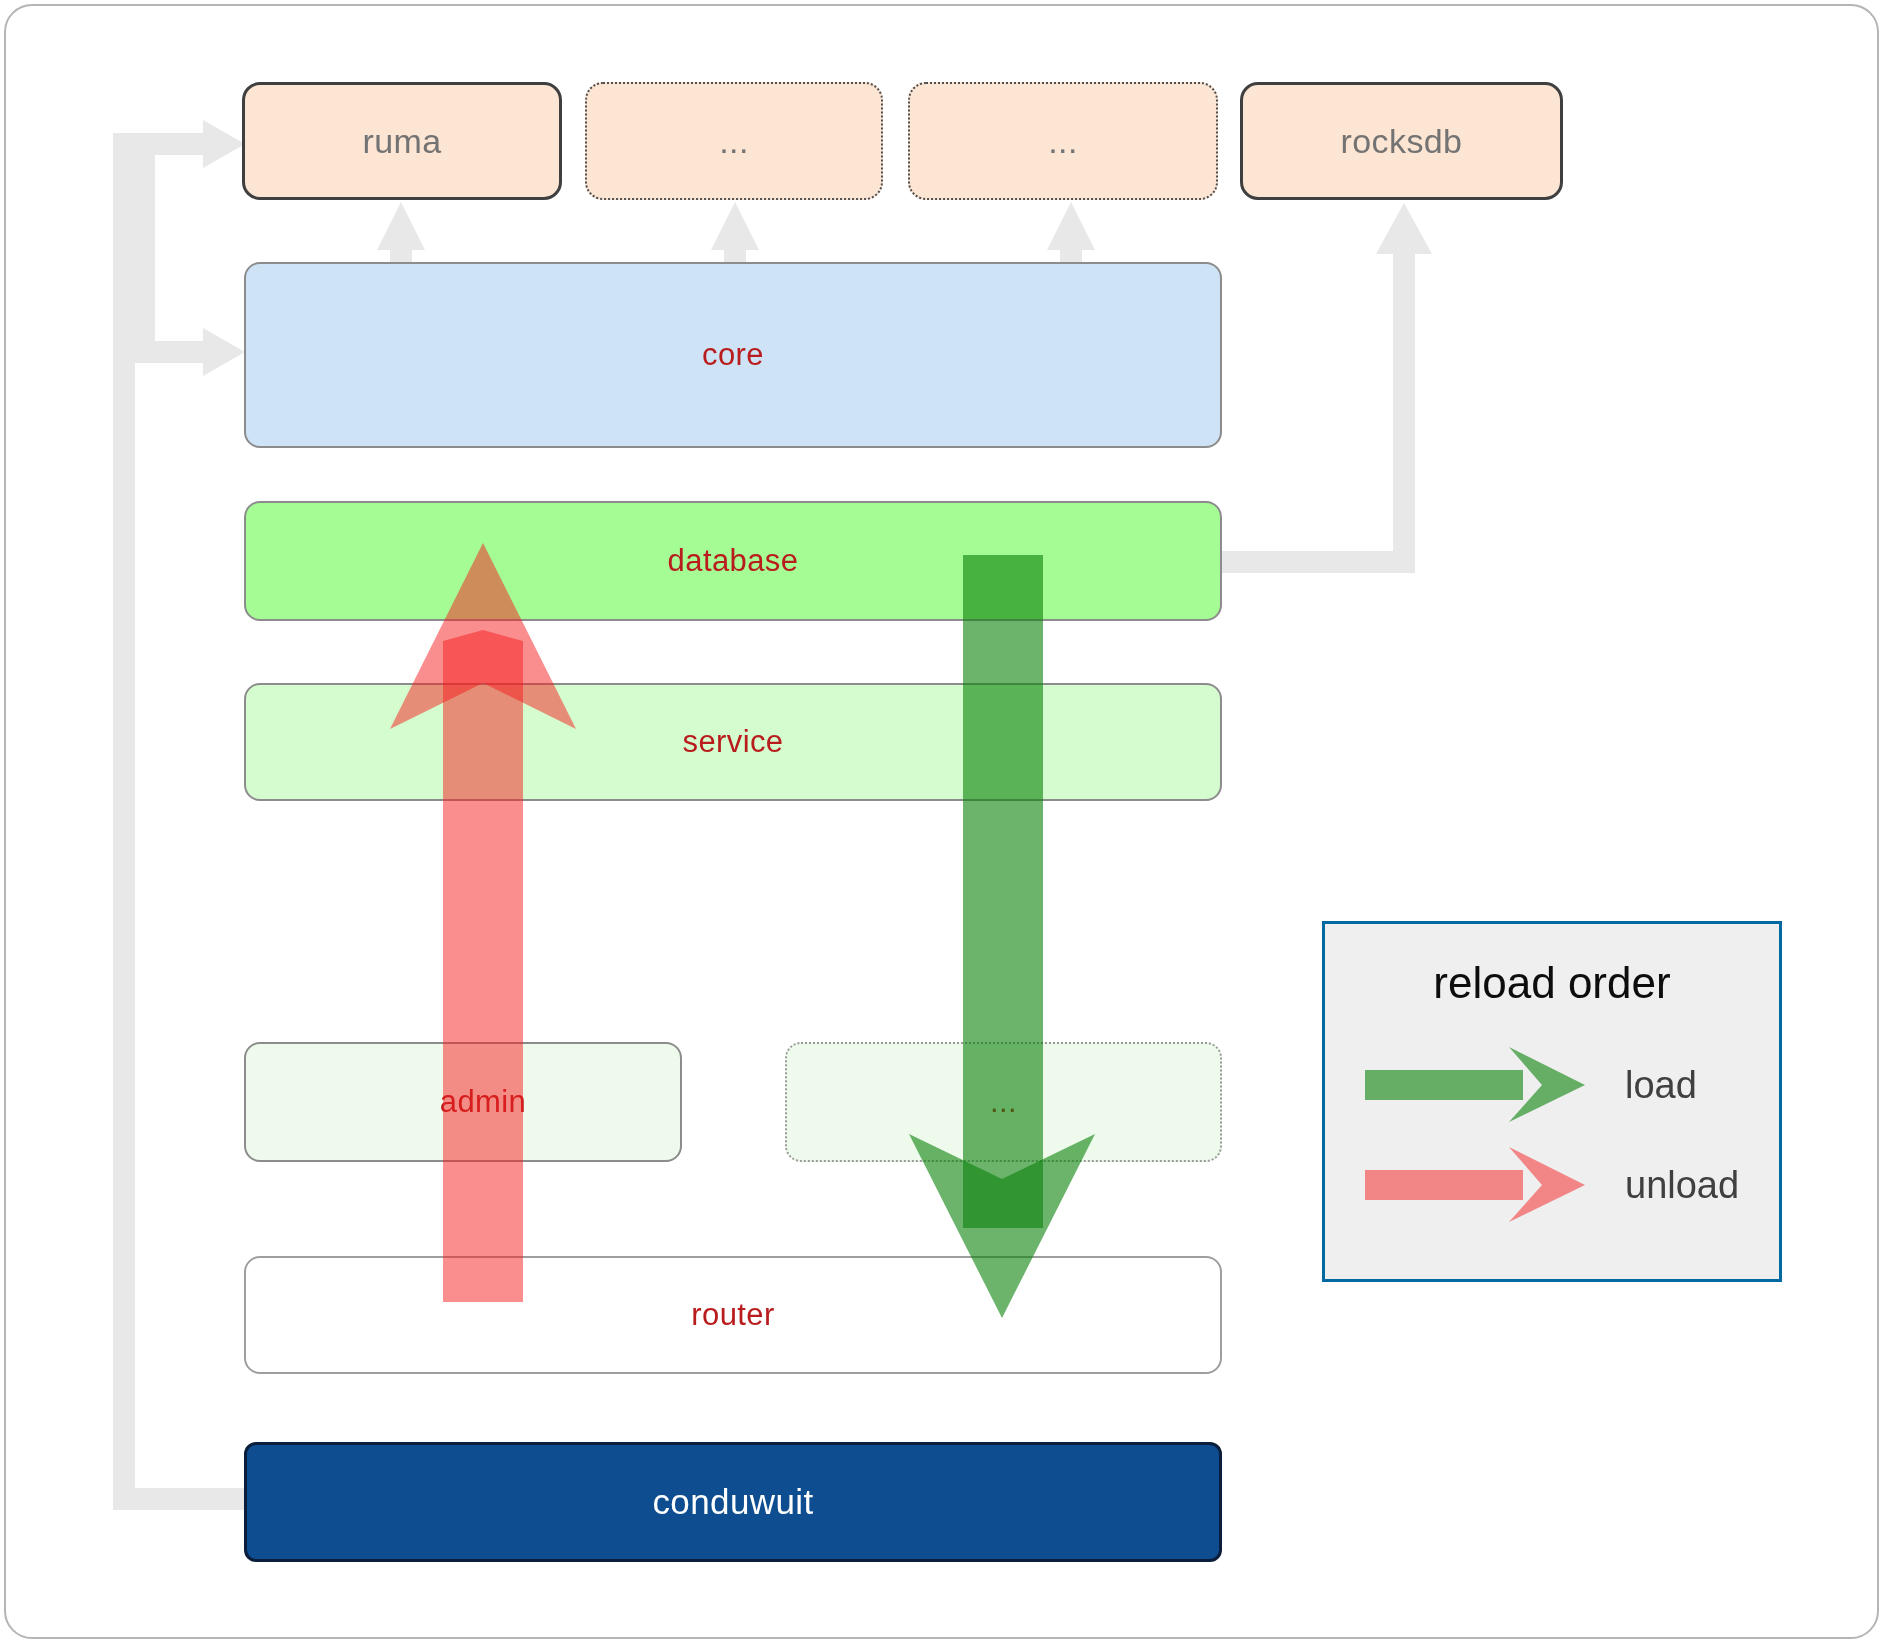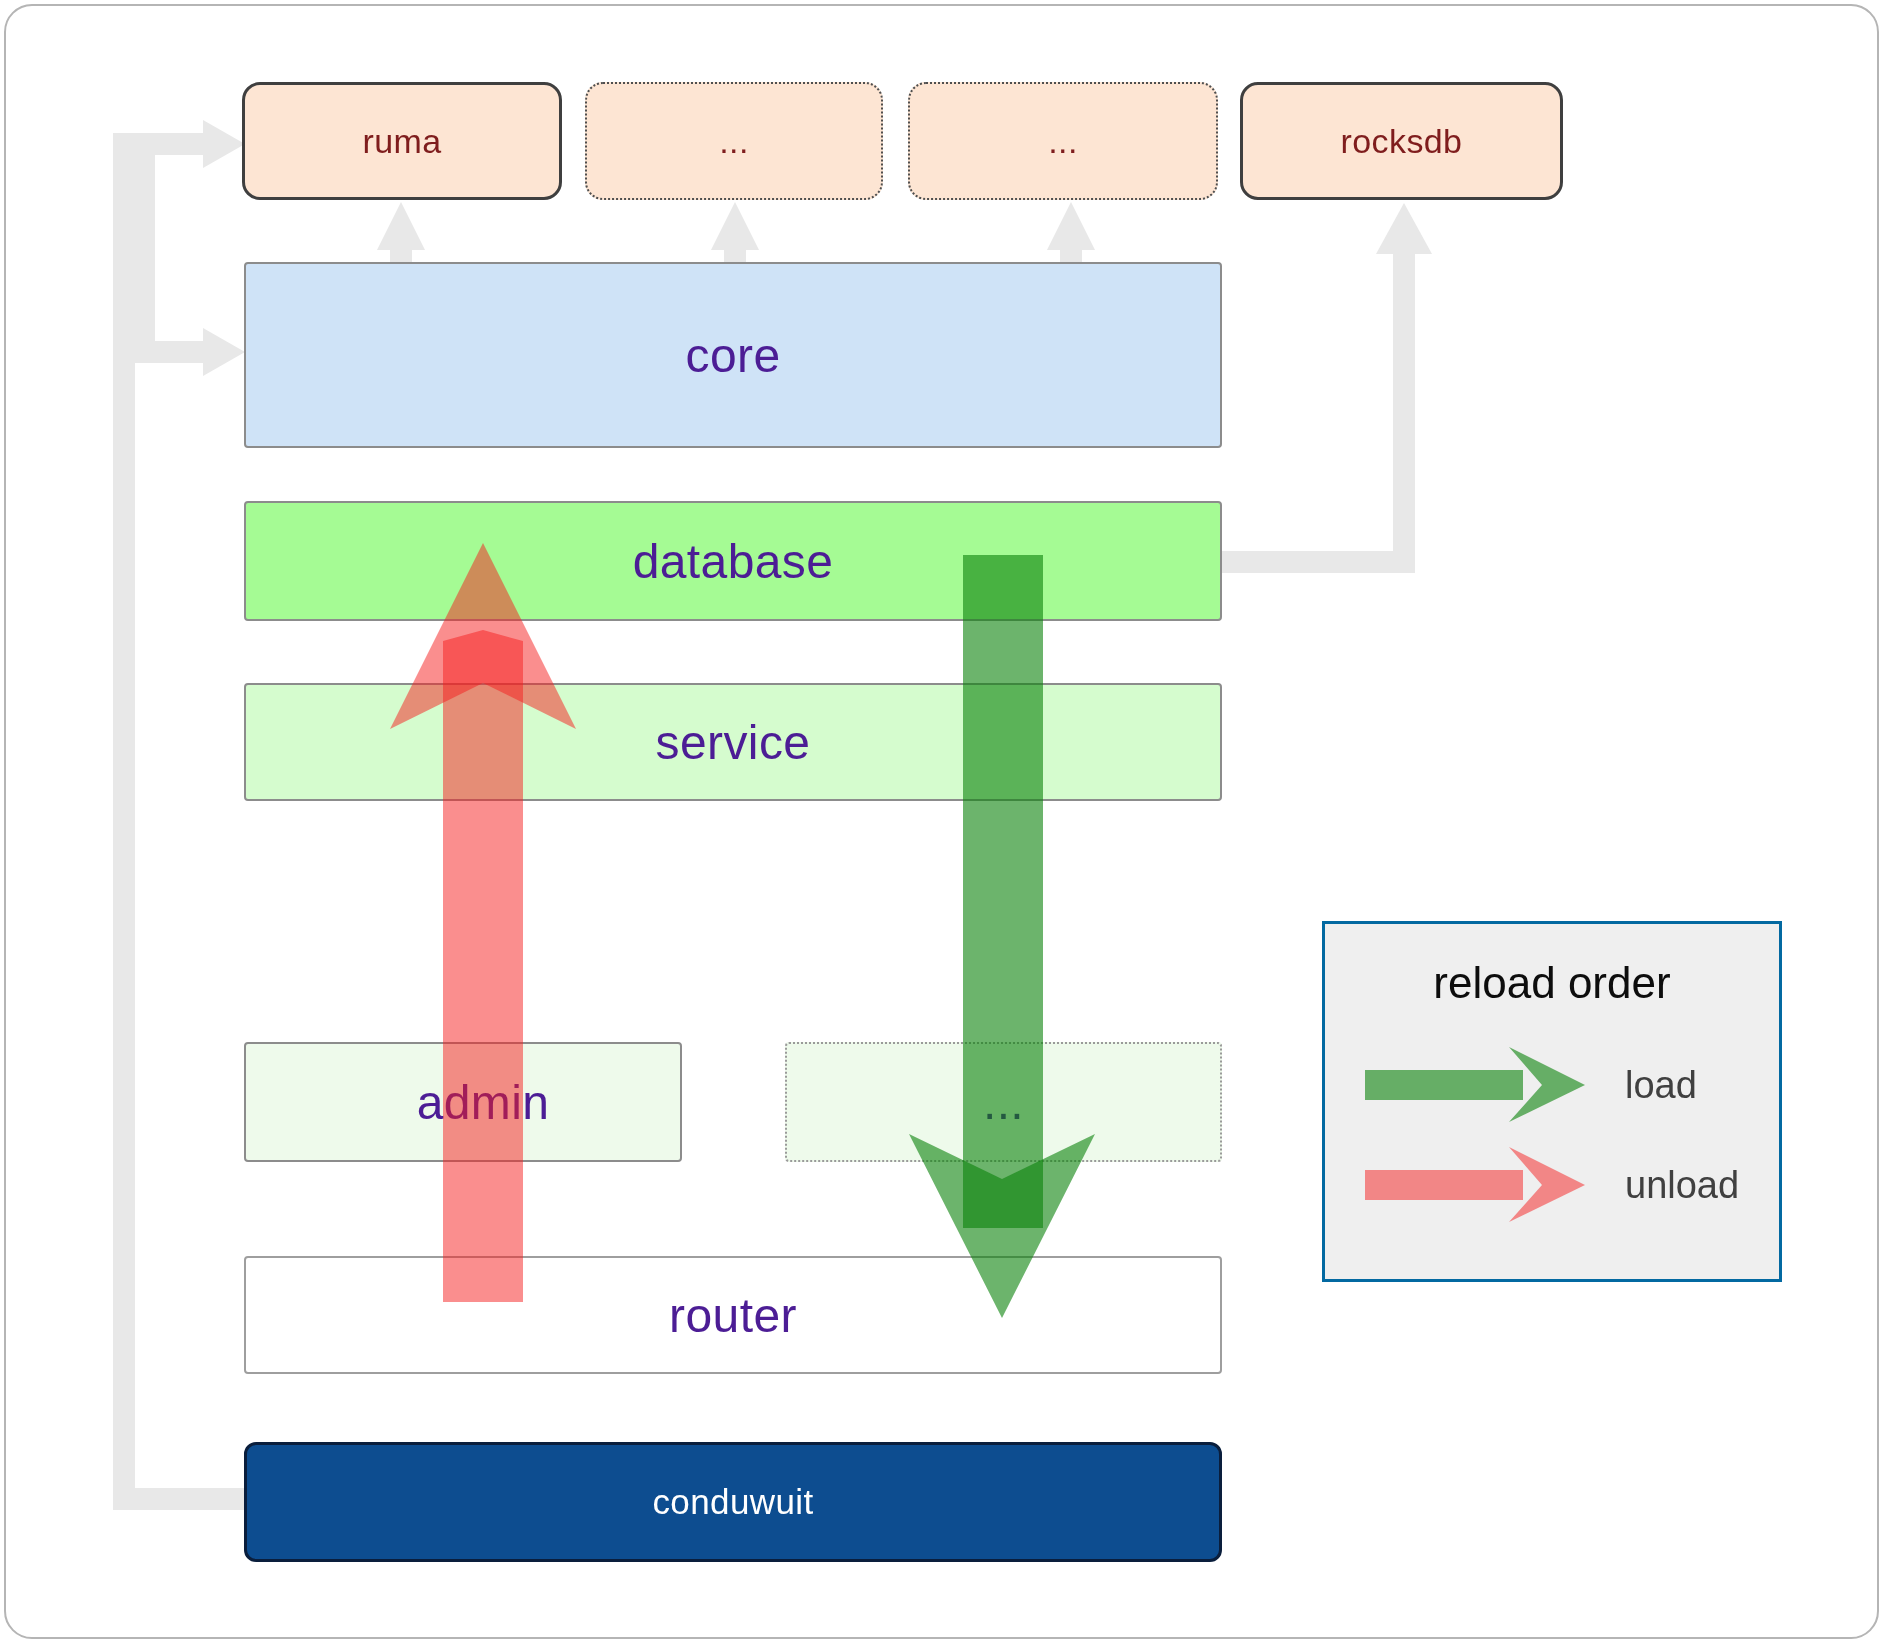--- a/index.html
+++ b/index.html
@@ -11,24 +11,24 @@
     overflow:hidden;
   }
   .frame{
     position:absolute;left:4px;top:4px;right:4px;bottom:4px;
     border:2px solid #b5b5b5;border-radius:28px;
   }
   svg.layer{position:absolute;left:0;top:0;pointer-events:none;}
   .box{
     position:absolute;box-sizing:border-box;
     display:flex;align-items:center;justify-content:center;
-    font-size:48px;color:#4c1d95;letter-spacing:.4px;
-    border-radius:4px;
+    font-size:31px;color:#b91c1c;letter-spacing:.4px;
+    border-radius:16px;
   }
-  .top-box{border-radius:18px;background:#fde5d3;font-size:34px;color:#7f1d1d;}
+  .top-box{border-radius:18px;background:#fde5d3;font-size:34px;color:#737373;}
   .top-solid{border:3px solid #3f3f3f;}
   .top-dotted{border:2px dotted #4f4f4f;}
   .stack{border:2px solid #8c8c8c;background:#ffffff;}
   .core{background:#cfe3f7;}
   .database{background:#a5fb94;}
   .service{background:#d5fcce;}
   .api{background:#e3fcdd;}
   .module{background:#eefaeb;}
   .module-dotted{border:2px dotted #9a9a9a;}
   .router{background:#ffffff;border-color:#9e9e9e;}

